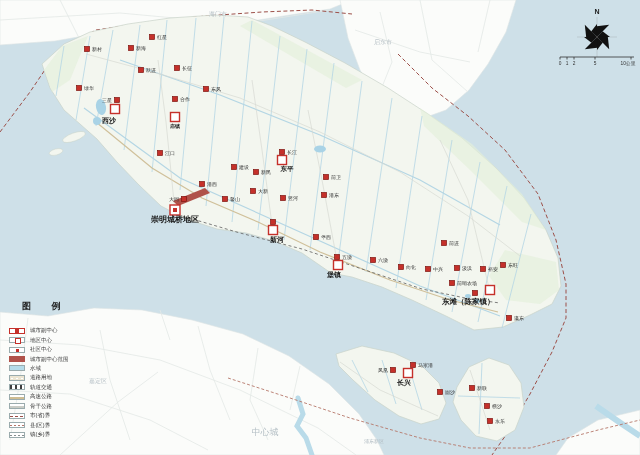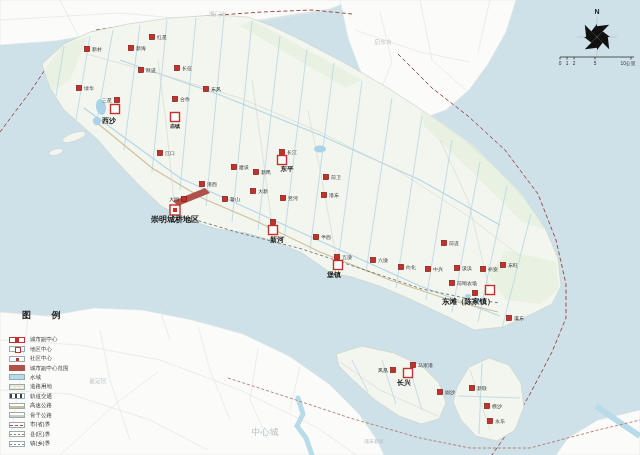--- a/index.html
+++ b/index.html
@@ -1,20 +1,20 @@
 <!DOCTYPE html>
 <html><head>
 <meta charset="utf-8">
 <style>
   html,body{margin:0;padding:0;background:#888;}
   .stage{position:relative;width:640px;height:455px;overflow:hidden;background:#cee0e8;
          font-family:"Liberation Sans",sans-serif;}
   svg{position:absolute;left:0;top:0;}
   svg text{font-family:"Liberation Sans",sans-serif;}
-  .legend{position:absolute;left:9px;top:309px;width:118px;}
+  .legend{position:absolute;left:9px;top:300px;width:118px;}
   .legend-title{margin-left:13px;font-size:9px;font-weight:bold;letter-spacing:9px;color:#222;}
   .legend-items{margin-top:13px;}
   .legend-row{display:flex;align-items:center;height:9.45px;}
   .legend-row span{font-size:5.5px;color:#333;margin-left:5px;white-space:nowrap;}
   .sw{width:16px;height:6px;position:relative;border:0.5px solid #9aabad;box-sizing:border-box;background:#fff;flex:0 0 auto;}
   .sw::after{content:"";position:absolute;}
   .sw-subcenter{border:1px solid #c5302a;}
   .sw-subcenter::after{width:4px;height:3.5px;background:#c5302a;left:5px;top:0.5px;}
   .sw-district::after{width:4px;height:3.5px;border:1px solid #c5302a;left:4.5px;top:0;background:#fff;}
   .sw-community::after{width:3px;height:3px;background:#c5302a;left:6px;top:1px;}

